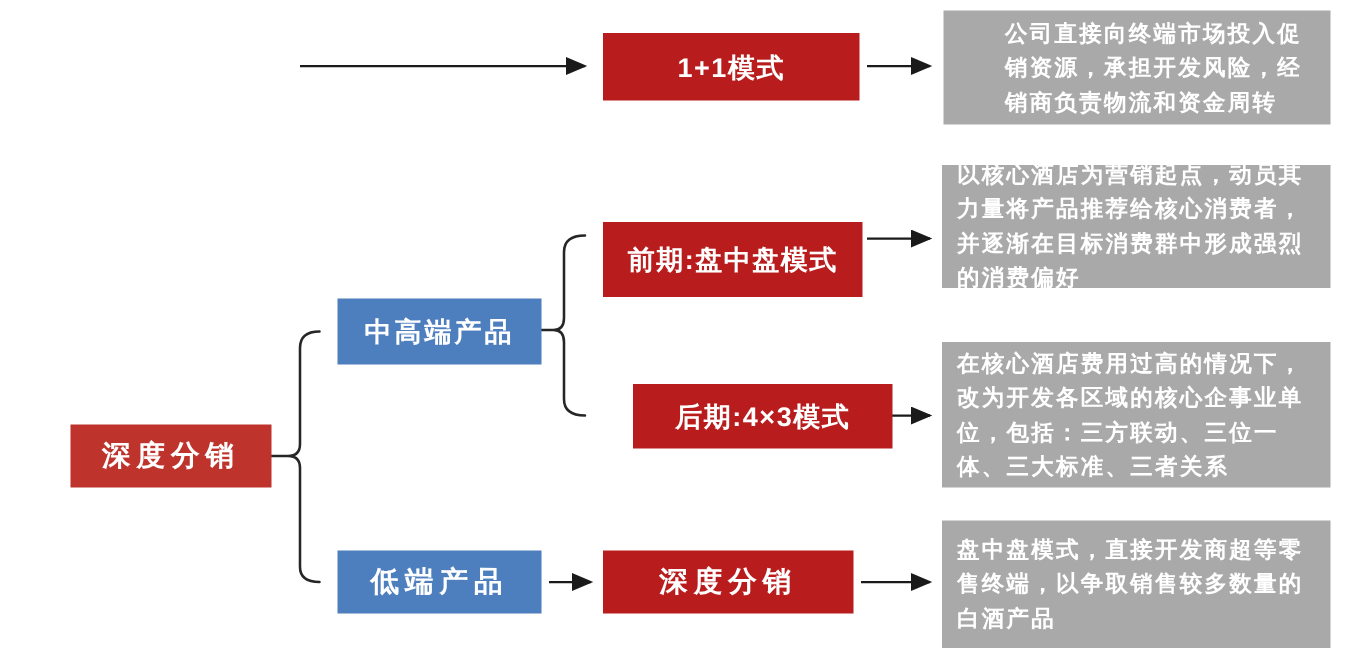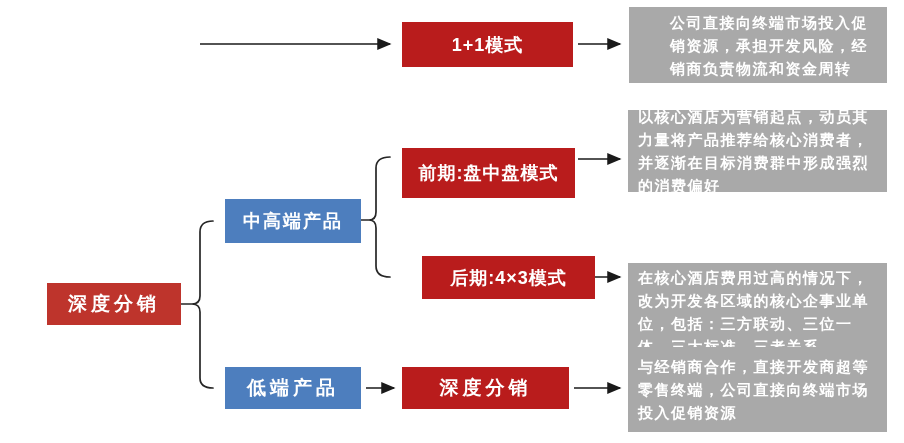--- a/index.html
+++ b/index.html
@@ -62,23 +62,23 @@
   <div class="node blue lbl-md" style="left:225px;top:199px;width:136px;height:44px;letter-spacing:2px;">中高端产品</div>
 
   <div class="node orange lbl-md" style="left:402px;top:133px;width:173px;height:50px;margin-top:15px;">前期:盘中盘模式</div>
 
   <div class="gray" style="left:628px;top:110px;width:259px;height:82px;">
     <span>以核心酒店为营销起点，动员其力量将产品推荐给核心消费者，并逐渐在目标消费群中形成强烈的消费偏好</span>
   </div>
 
   <div class="node orange lbl-md" style="left:422px;top:256px;width:173px;height:43px;">后期:4×3模式</div>
 
-  <div class="gray" style="left:628px;top:228px;width:259px;height:97px;margin-top:35px;">
+  <div class="gray" style="left:628px;top:228px;width:259px;height:97px;">
     <span>在核心酒店费用过高的情况下，改为开发各区域的核心企事业单位，包括：三方联动、三位一体、三大标准、三者关系</span>
   </div>
 
   <div class="node orange lbl-lg" style="left:402px;top:367px;width:167px;height:42px;">深度分销</div>
 
   <div class="gray" style="left:628px;top:347px;width:259px;height:85px;">
-    <span>与经销商合作，直接开发商超等零售终端，公司直接向终端市场投入促销资源</span>
+    <span>盘中盘模式，直接开发商超等零售终端，以争取销售较多数量的白酒产品</span>
   </div>
 
 </div>
 
 </body></html>

